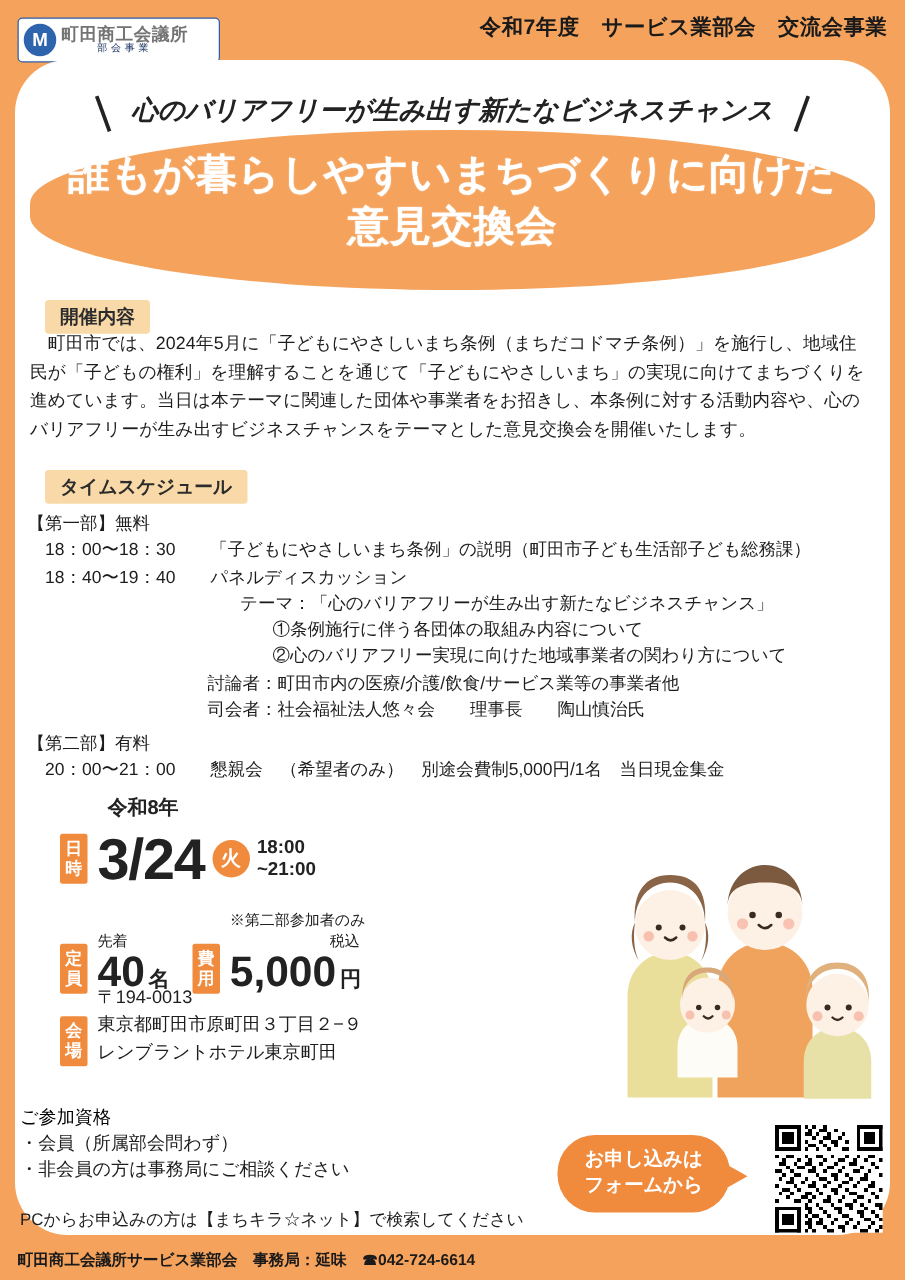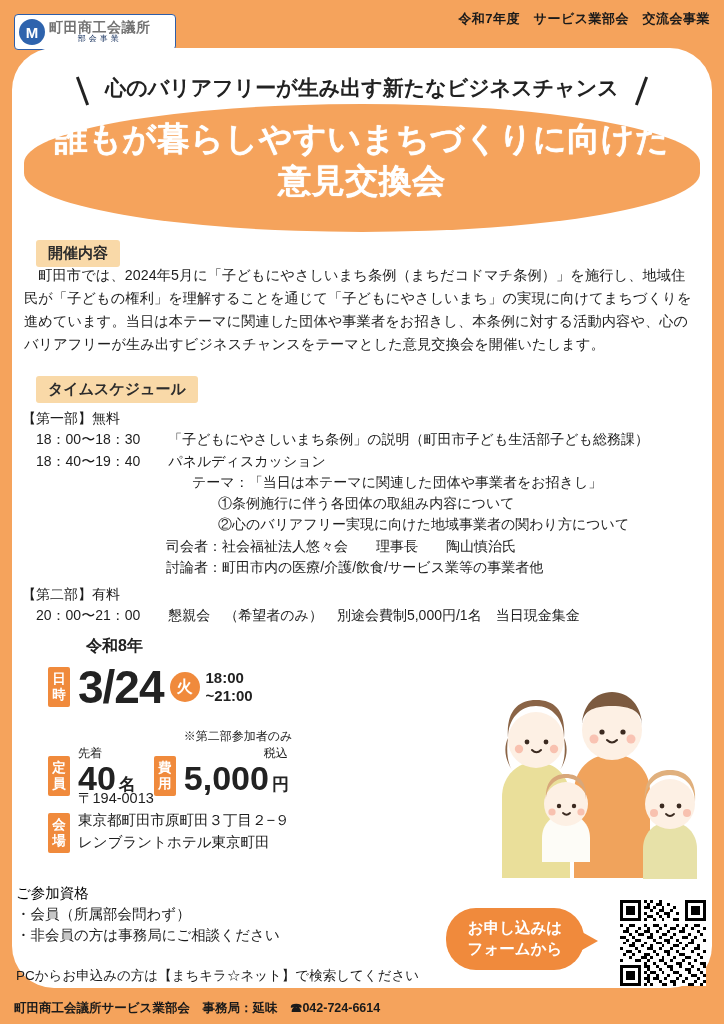--- a/index.html
+++ b/index.html
@@ -30,21 +30,21 @@
     border-radius: 42px 42px 42px 42px;
   }
   .topbar {
     position: absolute;
     left: 0; top: 0; width: 724px; height: 52px;
   }
   .eyebrow {
     position: absolute;
     right: 14px;
     top: 10px;
-    font-size: 13px;
+    font-size: 17px;
     font-weight: bold;
     color: #1a1a1a;
     letter-spacing: 0.5px;
     margin-left: 38px;
   }
   .logo-box {
     position: absolute;
     left: 14px; top: 14px;
     width: 162px; height: 36px;
     background: #ffffff;
@@ -76,20 +76,21 @@
     left: 0; top: 74px; width: 724px;
     text-align: center;
   }
   .ribbon {
     font-size: 21px;
     font-weight: bold;
     color: #222;
     display: inline-block;
     position: relative;
     padding: 0 34px;
+    font-style: italic;
   }
   .ribbon:before, .ribbon:after {
     content: "";
     position: absolute;
     top: 2px;
     width: 3px; height: 30px;
     background: #222;
   }
   .ribbon:before { left: 10px; transform: rotate(-20deg); }
   .ribbon:after  { right: 10px; transform: rotate(20deg); }
@@ -253,25 +254,25 @@
 
   <div class="sec-label" style="left:36px; top:240px;">開催内容</div>
   <div class="body-text" style="left:24px; top:264px; width:672px;">　町田市では、2024年5月に「子どもにやさしいまち条例（まちだコドマチ条例）」を施行し、地域住民が「子どもの権利」を理解することを通じて「子どもにやさしいまち」の実現に向けてまちづくりを進めています。当日は本テーマに関連した団体や事業者をお招きし、本条例に対する活動内容や、心のバリアフリーが生み出すビジネスチャンスをテーマとした意見交換会を開催いたします。</div>
 
   <div class="sec-label" style="left:36px; top:376px;">タイムスケジュール</div>
 
   <div class="sched">
     <div class="row">【第一部】無料</div>
     <div class="row indent1">18：00〜18：30　　「子どもにやさしいまち条例」の説明（町田市子ども生活部子ども総務課）</div>
     <div class="row indent1">18：40〜19：40　　パネルディスカッション</div>
-    <div class="row indent2">テーマ：「当日は本テーマに関連した団体や事業者をお招きし」</div>
+    <div class="row indent2">テーマ：「心のバリアフリーが生み出す新たなビジネスチャンス」</div>
     <div class="row indent3">①条例施行に伴う各団体の取組み内容について</div>
     <div class="row indent3">②心のバリアフリー実現に向けた地域事業者の関わり方について</div>
+    <div class="row indent4">討論者：町田市内の医療/介護/飲食/サービス業等の事業者他</div>
     <div class="row indent4">司会者：社会福祉法人悠々会　　理事長　　陶山慎治氏</div>
-    <div class="row indent4">討論者：町田市内の医療/介護/飲食/サービス業等の事業者他</div>
     <div class="row" style="margin-top:6px;">【第二部】有料</div>
     <div class="row indent1">20：00〜21：00　　懇親会　（希望者のみ）　別途会費制5,000円/1名　当日現金集金</div>
   </div>
 
   <svg class="family" viewBox="0 0 290 270">
 
     <path d="M186 120c22 0 38 16 38 38v86h-76v-86c0-22 16-38 38-38z" fill="#f0a35c"></path>
     <circle cx="186" cy="96" r="30" fill="#fdf0e4"></circle>
     <path d="M156 92c0-20 13-34 30-34s30 14 30 34c0-14-10-20-30-20s-30 6-30 20z" fill="#7c5a3f"></path>
     <circle cx="176" cy="98" r="2.6" fill="#3b2a20"></circle>

